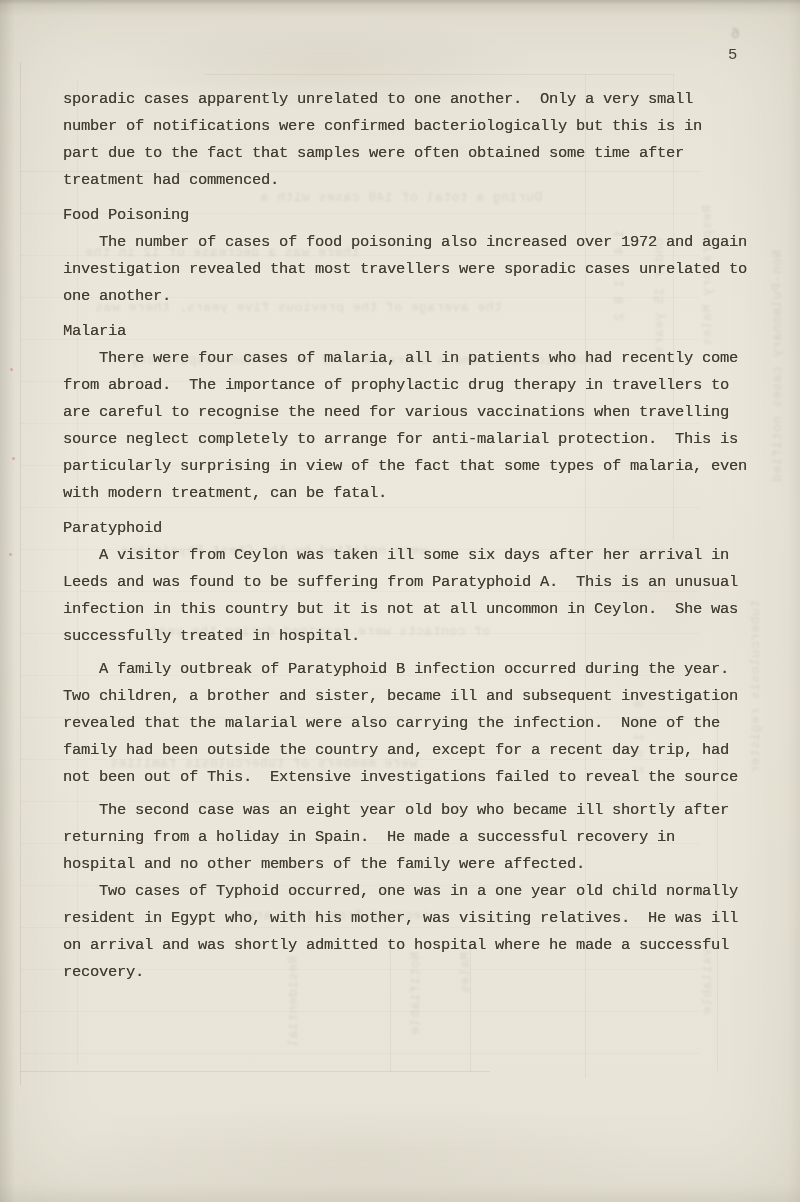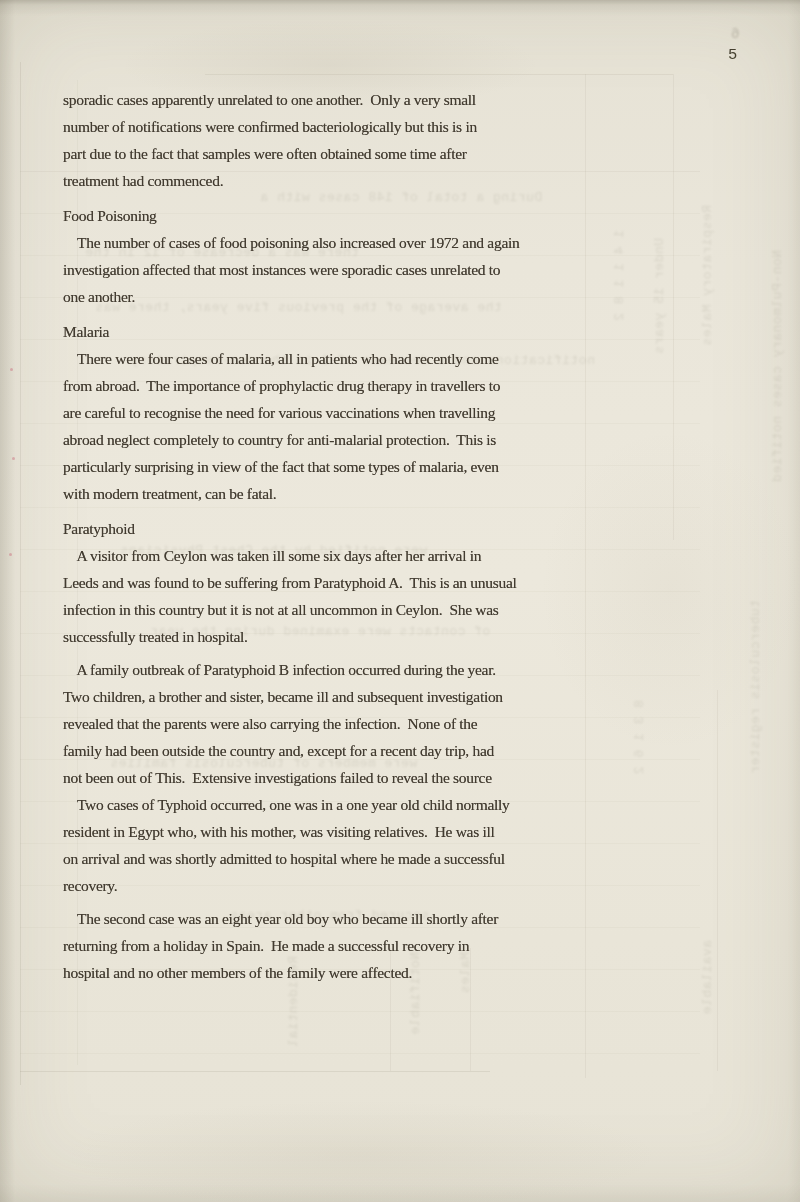--- a/index.html
+++ b/index.html
@@ -45,21 +45,21 @@
     font-size:14px;color:#8a8574;opacity:0.45;
     filter:blur(0.8px);transform:scaleX(-1);
   }
 
   .document-body{
     position:absolute;left:63px;top:86px;width:724px;
     font-size:15.5px;line-height:27px;letter-spacing:-0.30px;
     color:#423b30;
     text-shadow:0 0 0.5px rgba(62,55,44,0.65);
   }
-  .line,.heading{white-space:pre;font-family:Liberation Serif, serif;}
+  .line,.heading{white-space:pre;}
   .heading{margin-top:8px;}
   .paragraph.after-para{margin-top:6px;}
 </style>
 </head>
 <body>
 
 <div class="page">
   <div class="stain stain1"></div>
   <div class="stain stain2"></div>
   <div class="stain stain3"></div>
@@ -126,51 +126,51 @@
   <div class="document-body">
       <div class="paragraph">
         <div class="line">sporadic cases apparently unrelated to one another.  Only a very small</div>
         <div class="line">number of notifications were confirmed bacteriologically but this is in</div>
         <div class="line">part due to the fact that samples were often obtained some time after</div>
         <div class="line">treatment had commenced.</div>
       </div>
       <div class="heading">Food Poisoning</div>
       <div class="paragraph">
         <div class="line">    The number of cases of food poisoning also increased over 1972 and again</div>
-        <div class="line">investigation affected that most instances were sporadic cases unrelated to</div>
+        <div class="line">investigation revealed that most travellers were sporadic cases unrelated to</div>
         <div class="line">one another.</div>
       </div>
       <div class="heading">Malaria</div>
       <div class="paragraph">
         <div class="line">    There were four cases of malaria, all in patients who had recently come</div>
         <div class="line">from abroad.  The importance of prophylactic drug therapy in travellers to</div>
         <div class="line">are careful to recognise the need for various vaccinations when travelling</div>
-        <div class="line">abroad neglect completely to country for anti-malarial protection.  This is</div>
+        <div class="line">source neglect completely to arrange for anti-malarial protection.  This is</div>
         <div class="line">particularly surprising in view of the fact that some types of malaria, even</div>
         <div class="line">with modern treatment, can be fatal.</div>
       </div>
       <div class="heading">Paratyphoid</div>
       <div class="paragraph">
         <div class="line">    A visitor from Ceylon was taken ill some six days after her arrival in</div>
         <div class="line">Leeds and was found to be suffering from Paratyphoid A.  This is an unusual</div>
         <div class="line">infection in this country but it is not at all uncommon in Ceylon.  She was</div>
         <div class="line">successfully treated in hospital.</div>
       </div>
       <div class="paragraph after-para">
         <div class="line">    A family outbreak of Paratyphoid B infection occurred during the year.</div>
         <div class="line">Two children, a brother and sister, became ill and subsequent investigation</div>
-        <div class="line">revealed that the parents were also carrying the infection.  None of the</div>
+        <div class="line">revealed that the malarial were also carrying the infection.  None of the</div>
         <div class="line">family had been outside the country and, except for a recent day trip, had</div>
         <div class="line">not been out of This.  Extensive investigations failed to reveal the source</div>
+      </div>
+      <div class="paragraph after-para">
+        <div class="line">    The second case was an eight year old boy who became ill shortly after</div>
+        <div class="line">returning from a holiday in Spain.  He made a successful recovery in</div>
+        <div class="line">hospital and no other members of the family were affected.</div>
       </div>
       <div class="paragraph">
         <div class="line">    Two cases of Typhoid occurred, one was in a one year old child normally</div>
         <div class="line">resident in Egypt who, with his mother, was visiting relatives.  He was ill</div>
         <div class="line">on arrival and was shortly admitted to hospital where he made a successful</div>
         <div class="line">recovery.</div>
       </div>
-      <div class="paragraph after-para">
-        <div class="line">    The second case was an eight year old boy who became ill shortly after</div>
-        <div class="line">returning from a holiday in Spain.  He made a successful recovery in</div>
-        <div class="line">hospital and no other members of the family were affected.</div>
-      </div>
     </div>
 </div>
 
 </body></html>

